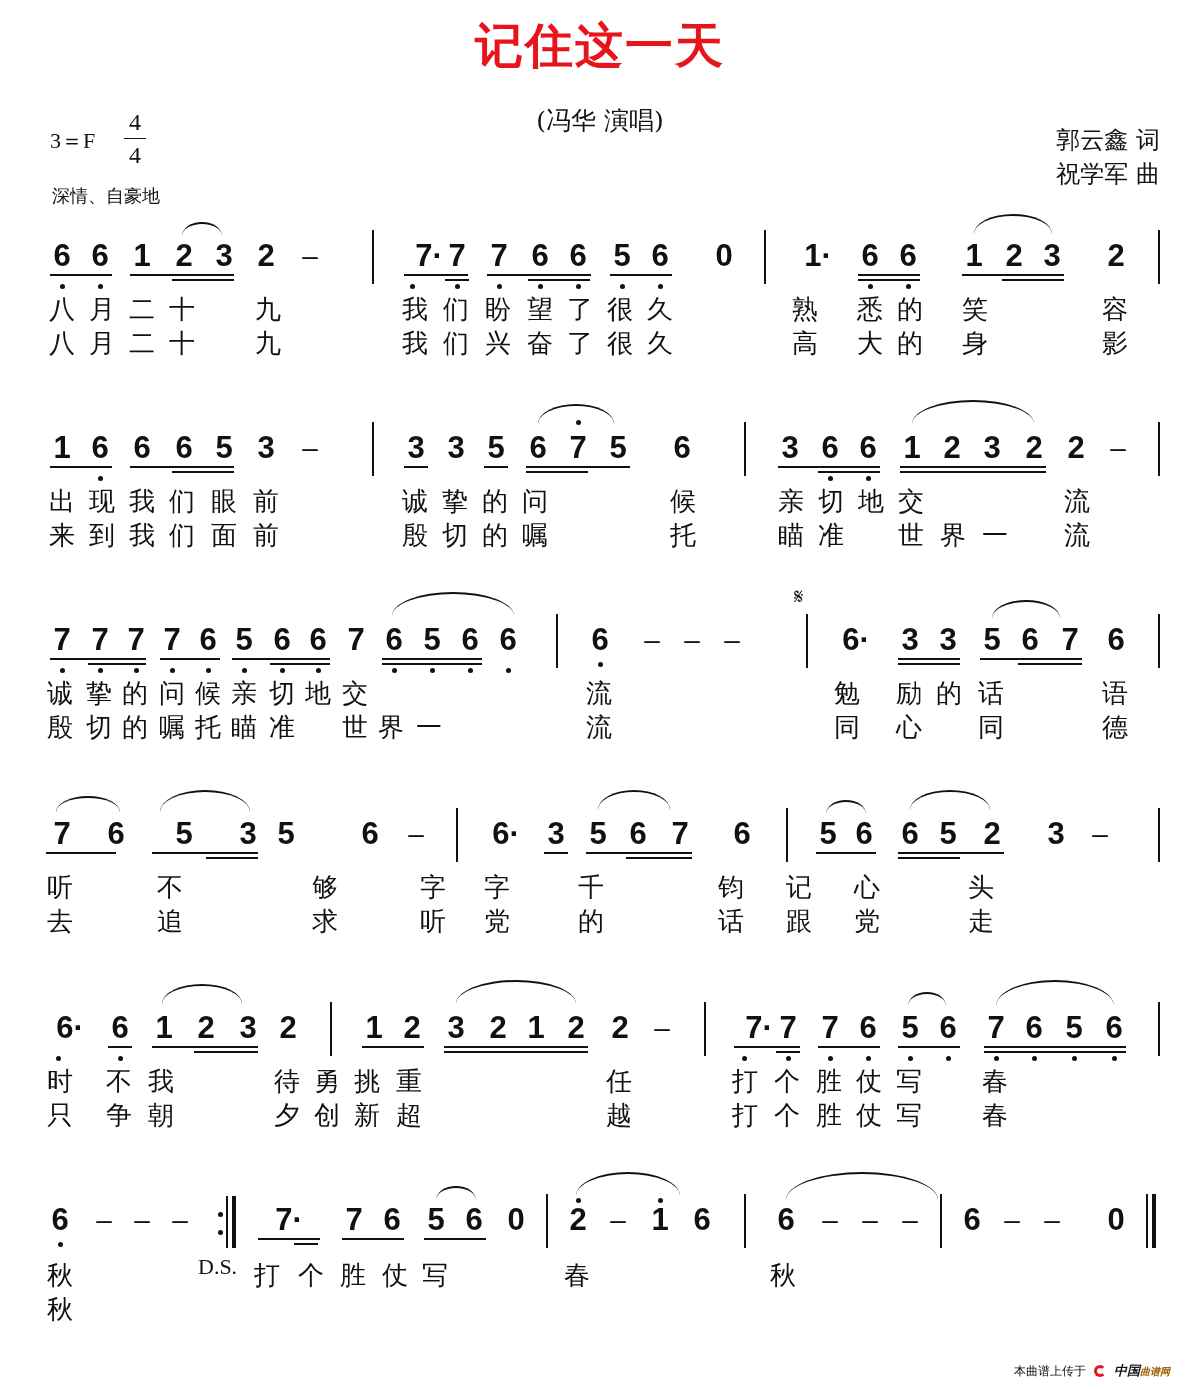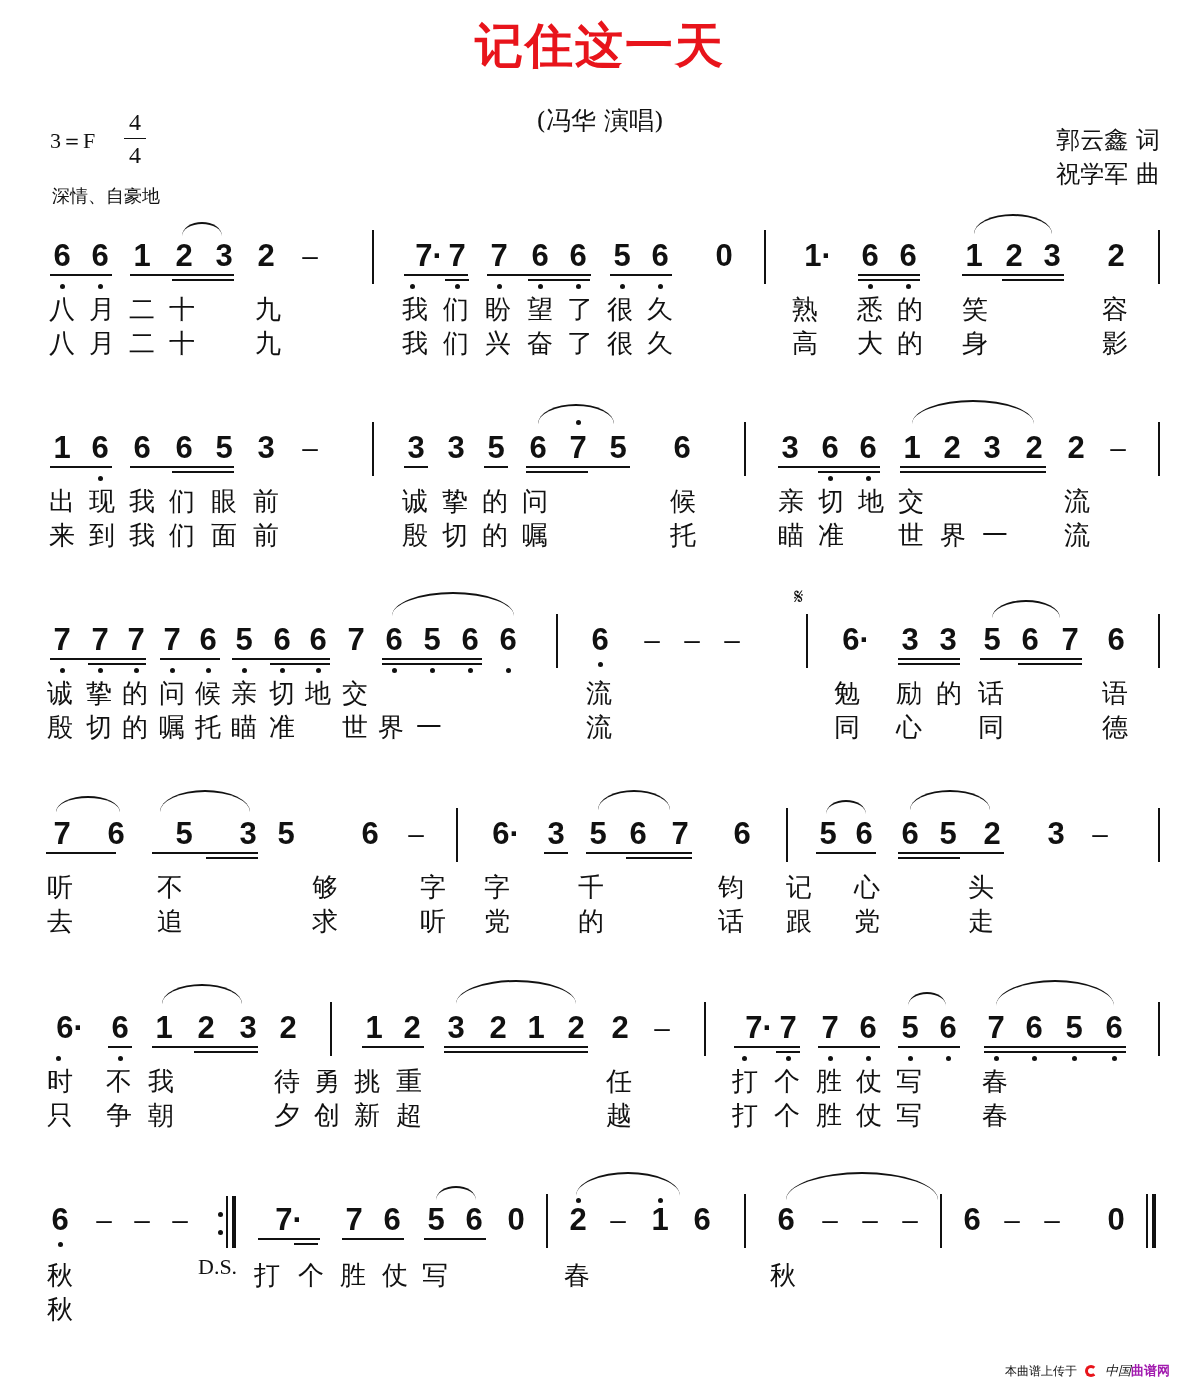--- a/index.html
+++ b/index.html
@@ -17,22 +17,22 @@
   .dot-below{position:absolute;width:5px;height:5px;border-radius:50%;background:#111;}
   .dot-above{position:absolute;width:5px;height:5px;border-radius:50%;background:#111;}
   .ul{position:absolute;height:2px;background:#111;}
   .bl{position:absolute;width:2px;background:#111;}
   .slur{position:absolute;border-top:2px solid #111;border-radius:50% 50% 0 0 / 100% 100% 0 0;}
   .lyr{position:absolute;font-family:"DejaVu Serif",serif;font-size:26px;line-height:30px;width:30px;text-align:center;}
   .segno{position:absolute;font-size:22px;font-family:"DejaVu Serif",serif;}
   .ds{position:absolute;font-family:"Liberation Serif",serif;font-size:22px;}
   .footer{position:absolute;right:30px;top:1362px;font-size:12px;display:flex;align-items:center;gap:8px;}
   .logo-mark{display:inline-block;width:12px;height:12px;border-radius:50%;border:3px solid #e8141b;border-right-color:transparent;box-sizing:border-box;}
-  .logo-txt1{font-weight:normal;font-style:italic;font-size:13px;color:#111;}
-  .logo-txt2{font-weight:bold;font-size:13px;color:#a21caf;}
+  .logo-txt1{font-weight:bold;font-style:italic;font-size:13px;color:#111;}
+  .logo-txt2{font-weight:bold;font-style:italic;font-size:10px;color:#a16207;}
 </style>
 </head>
 <body>
 
 <div class="title">记住这一天</div>
 <div class="singer">(冯华 演唱)</div>
 <div class="key">3＝F</div>
 <div class="ts">
   <div>4</div>
   <div class="bar"></div>

